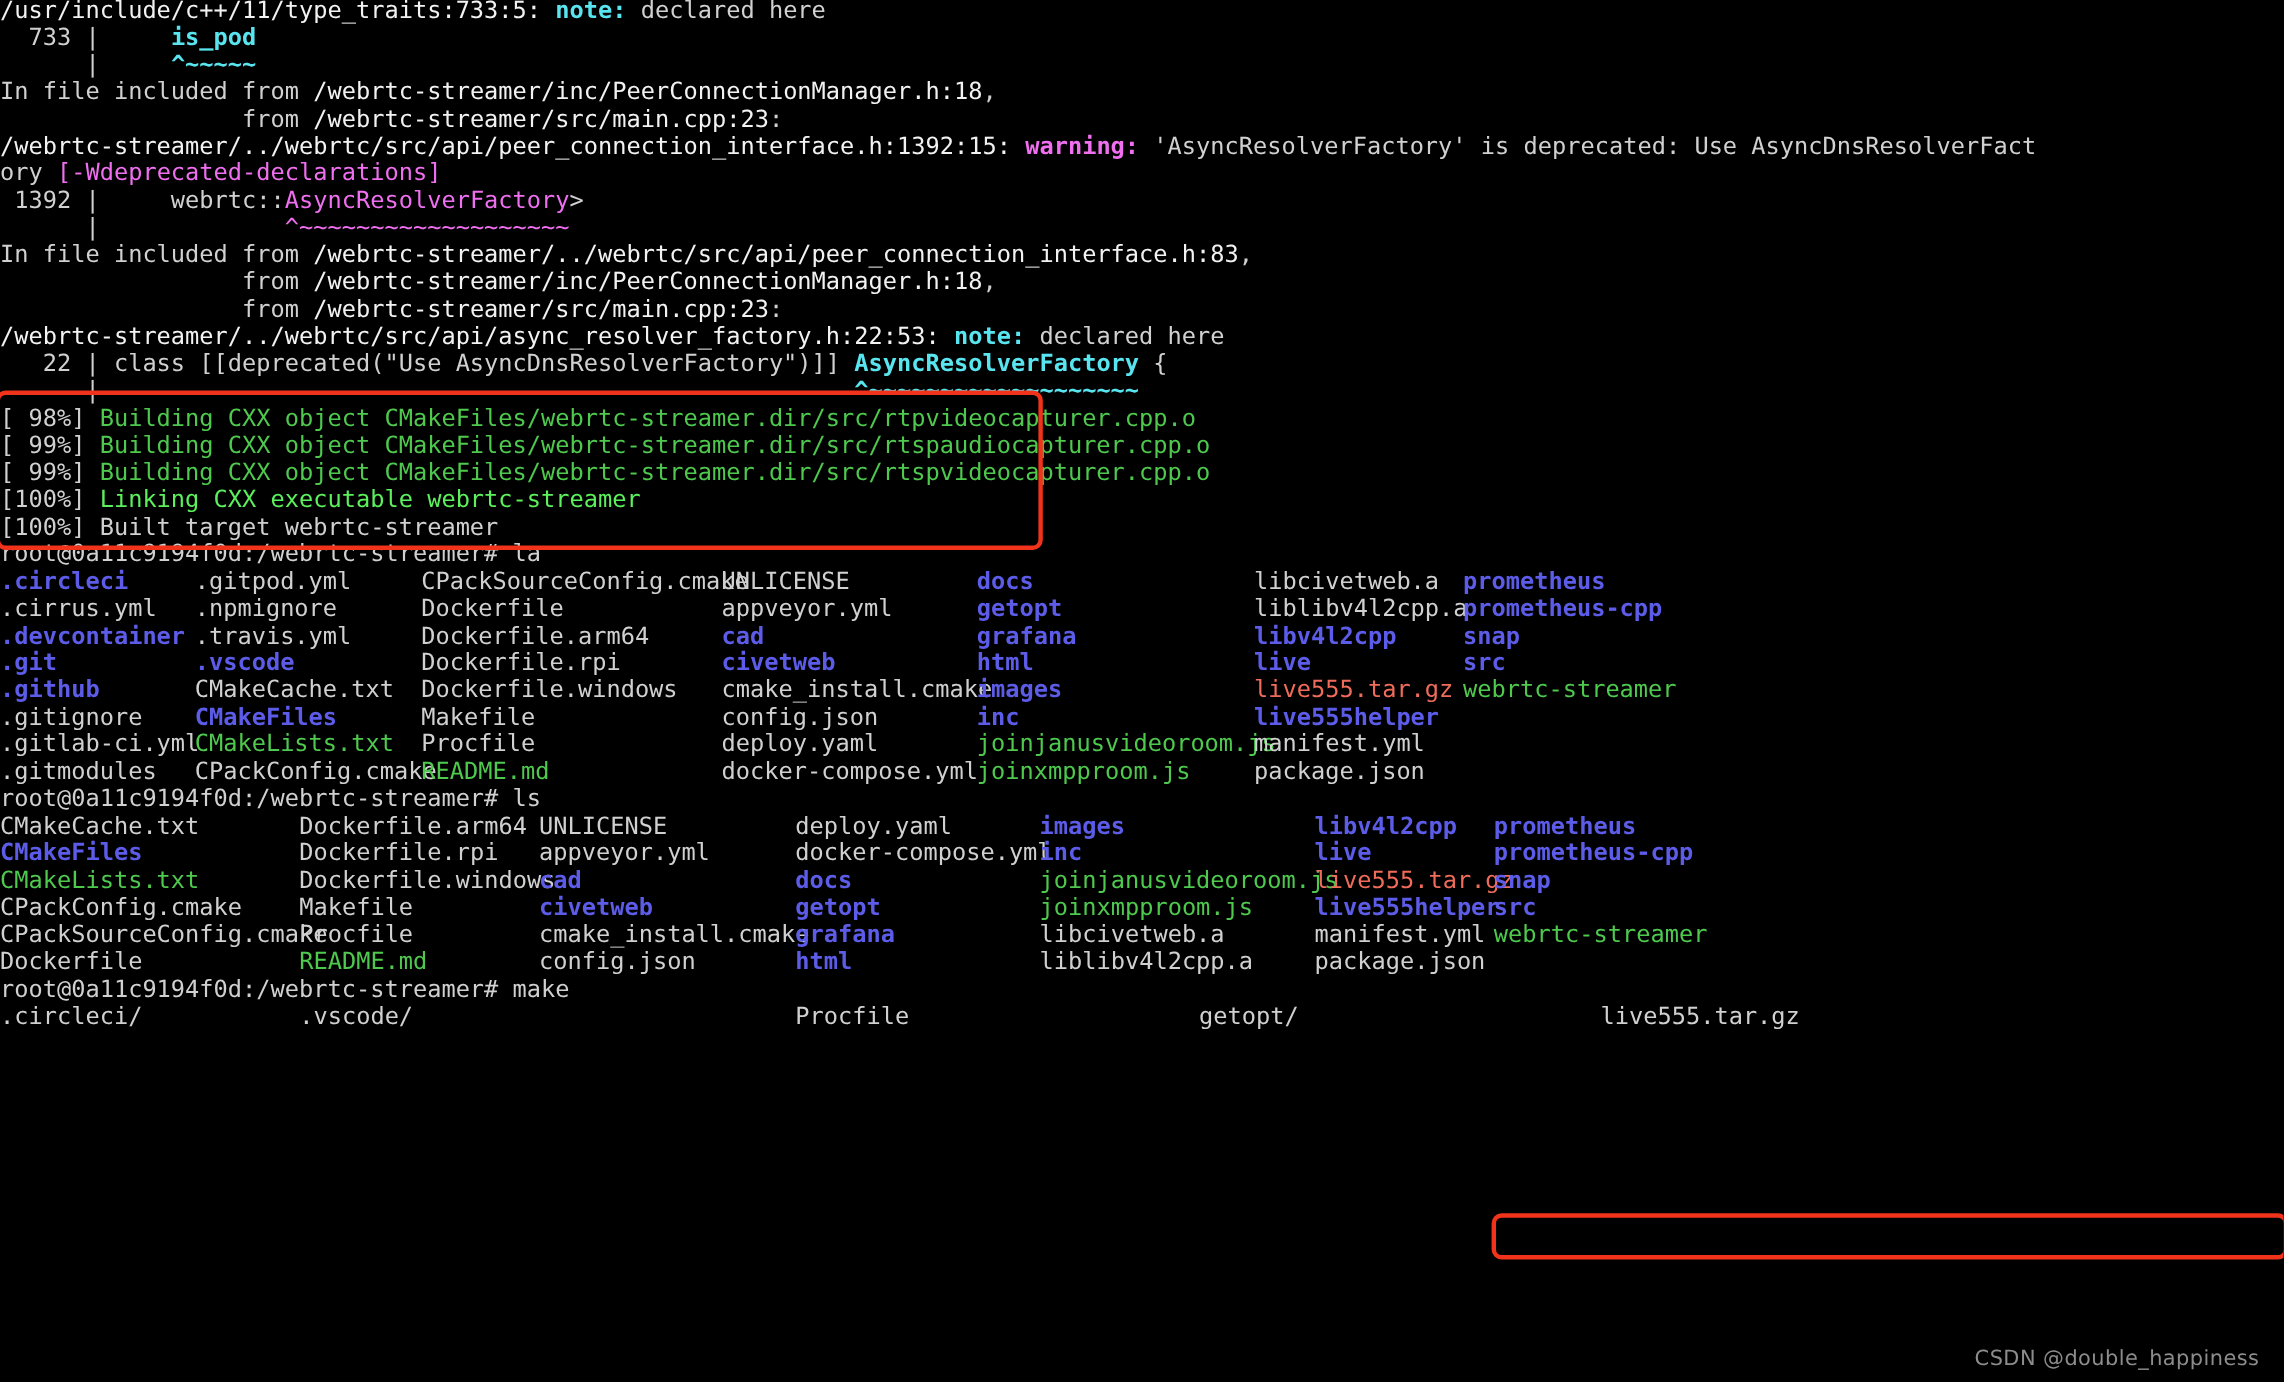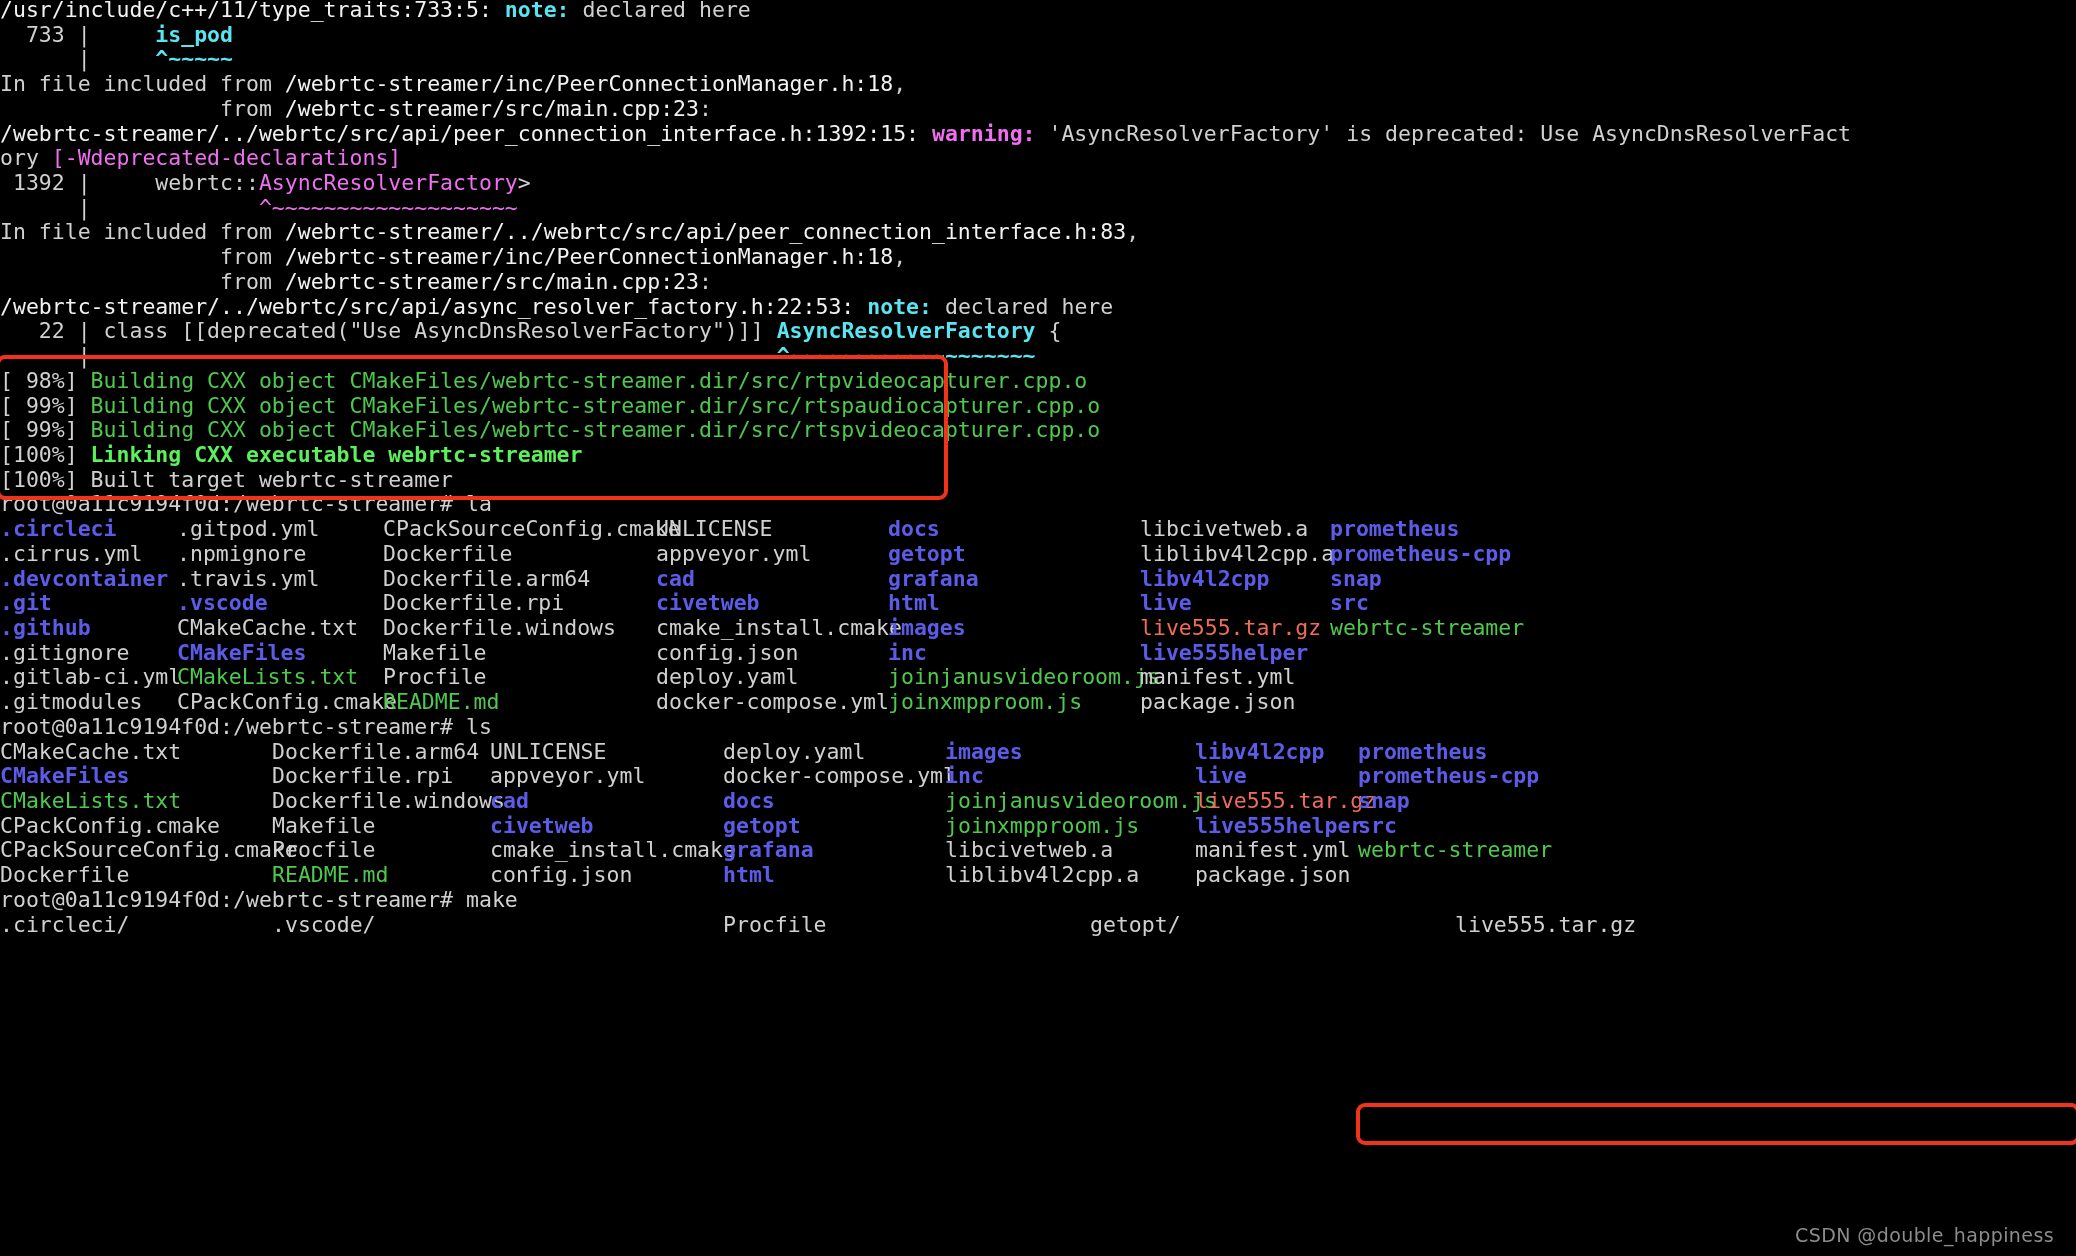--- a/index.html
+++ b/index.html
@@ -27,21 +27,21 @@
     height: 24.72px;
     white-space: pre;
     color: #d0d0d0;
   }
   .fg-def   { color: #d0d0d0; }
   .fg-white { color: #f2f2f2; }
   .fg-cyan  { color: #59e5f0; font-weight: bold; }
   .fg-mag   { color: #f06ff0; font-weight: bold; }
   .fg-mag2  { color: #f06ff0; }
   .fg-green { color: #4ec94e; }
-  .fg-greenb{ color: #5cf05c; font-weight: bold; }
+  .fg-greenb{ color: #5cf05c; font-weight: normal; }
   .fg-blue  { color: #5c5ce8; font-weight: bold; }
   .fg-red   { color: #f06c5a; }
 
   
   .anno-box {
     position: absolute;
     border: 4px solid #f0331a;
     border-radius: 9px;
     box-sizing: border-box;
     pointer-events: none;

